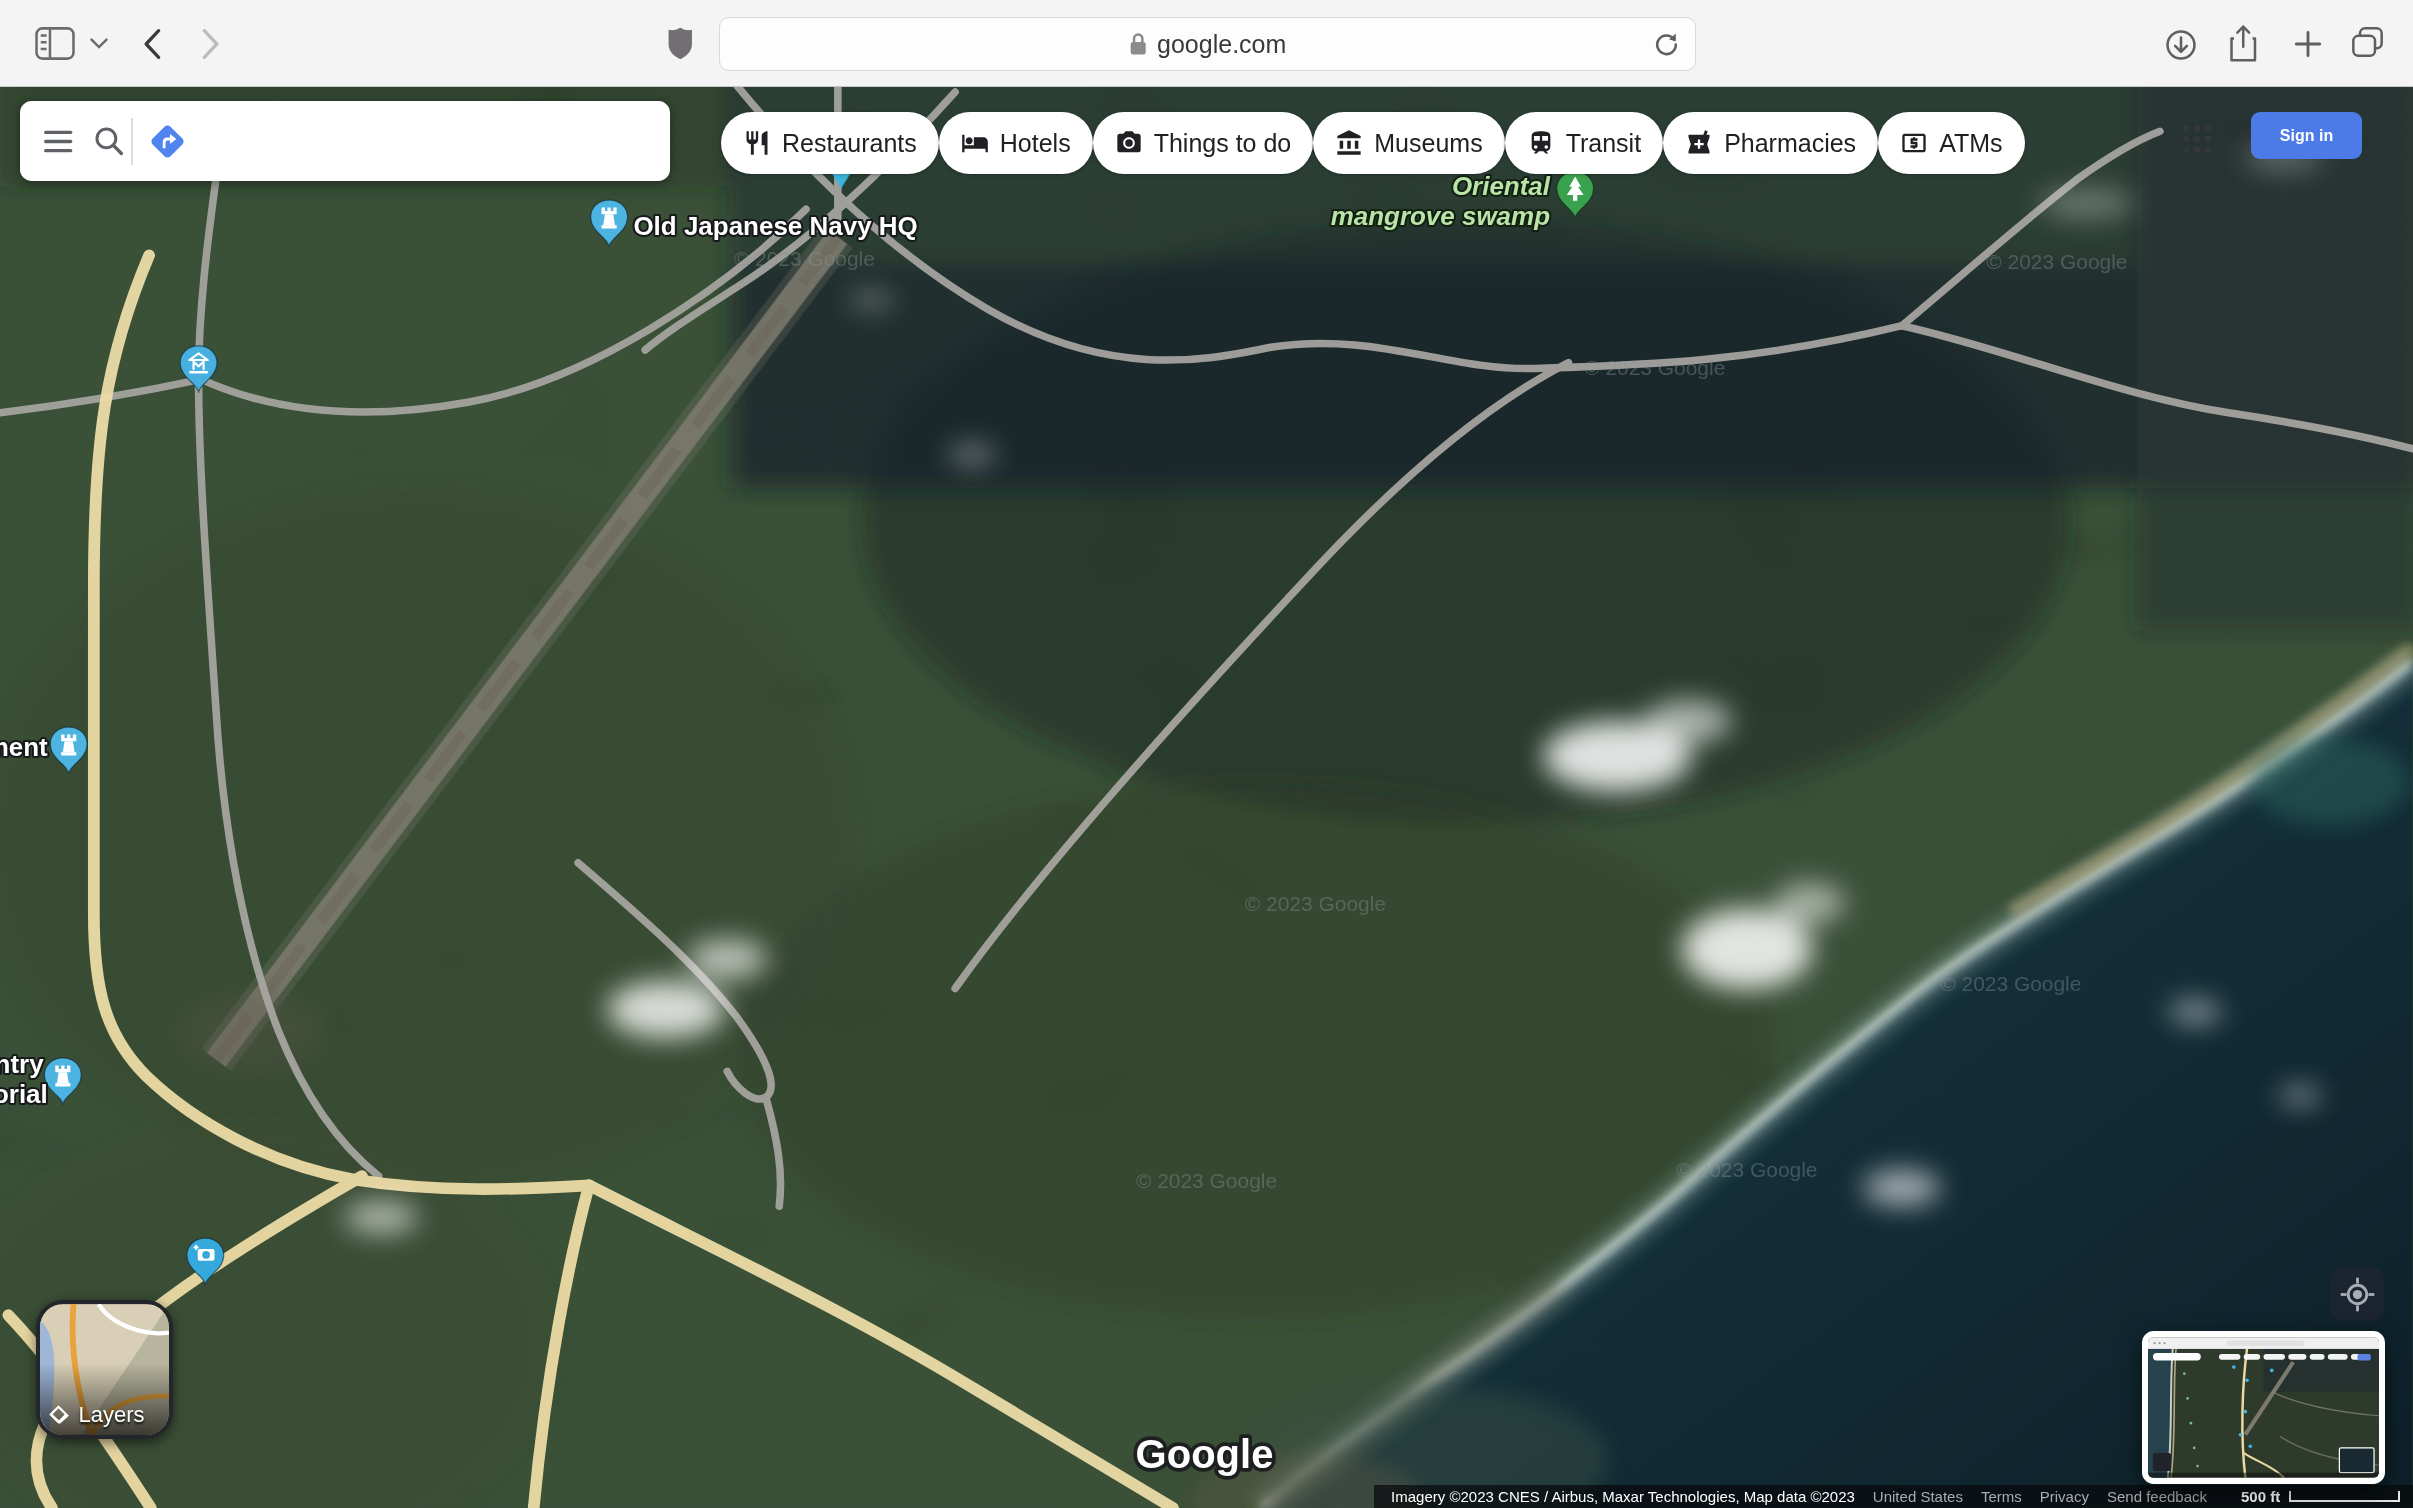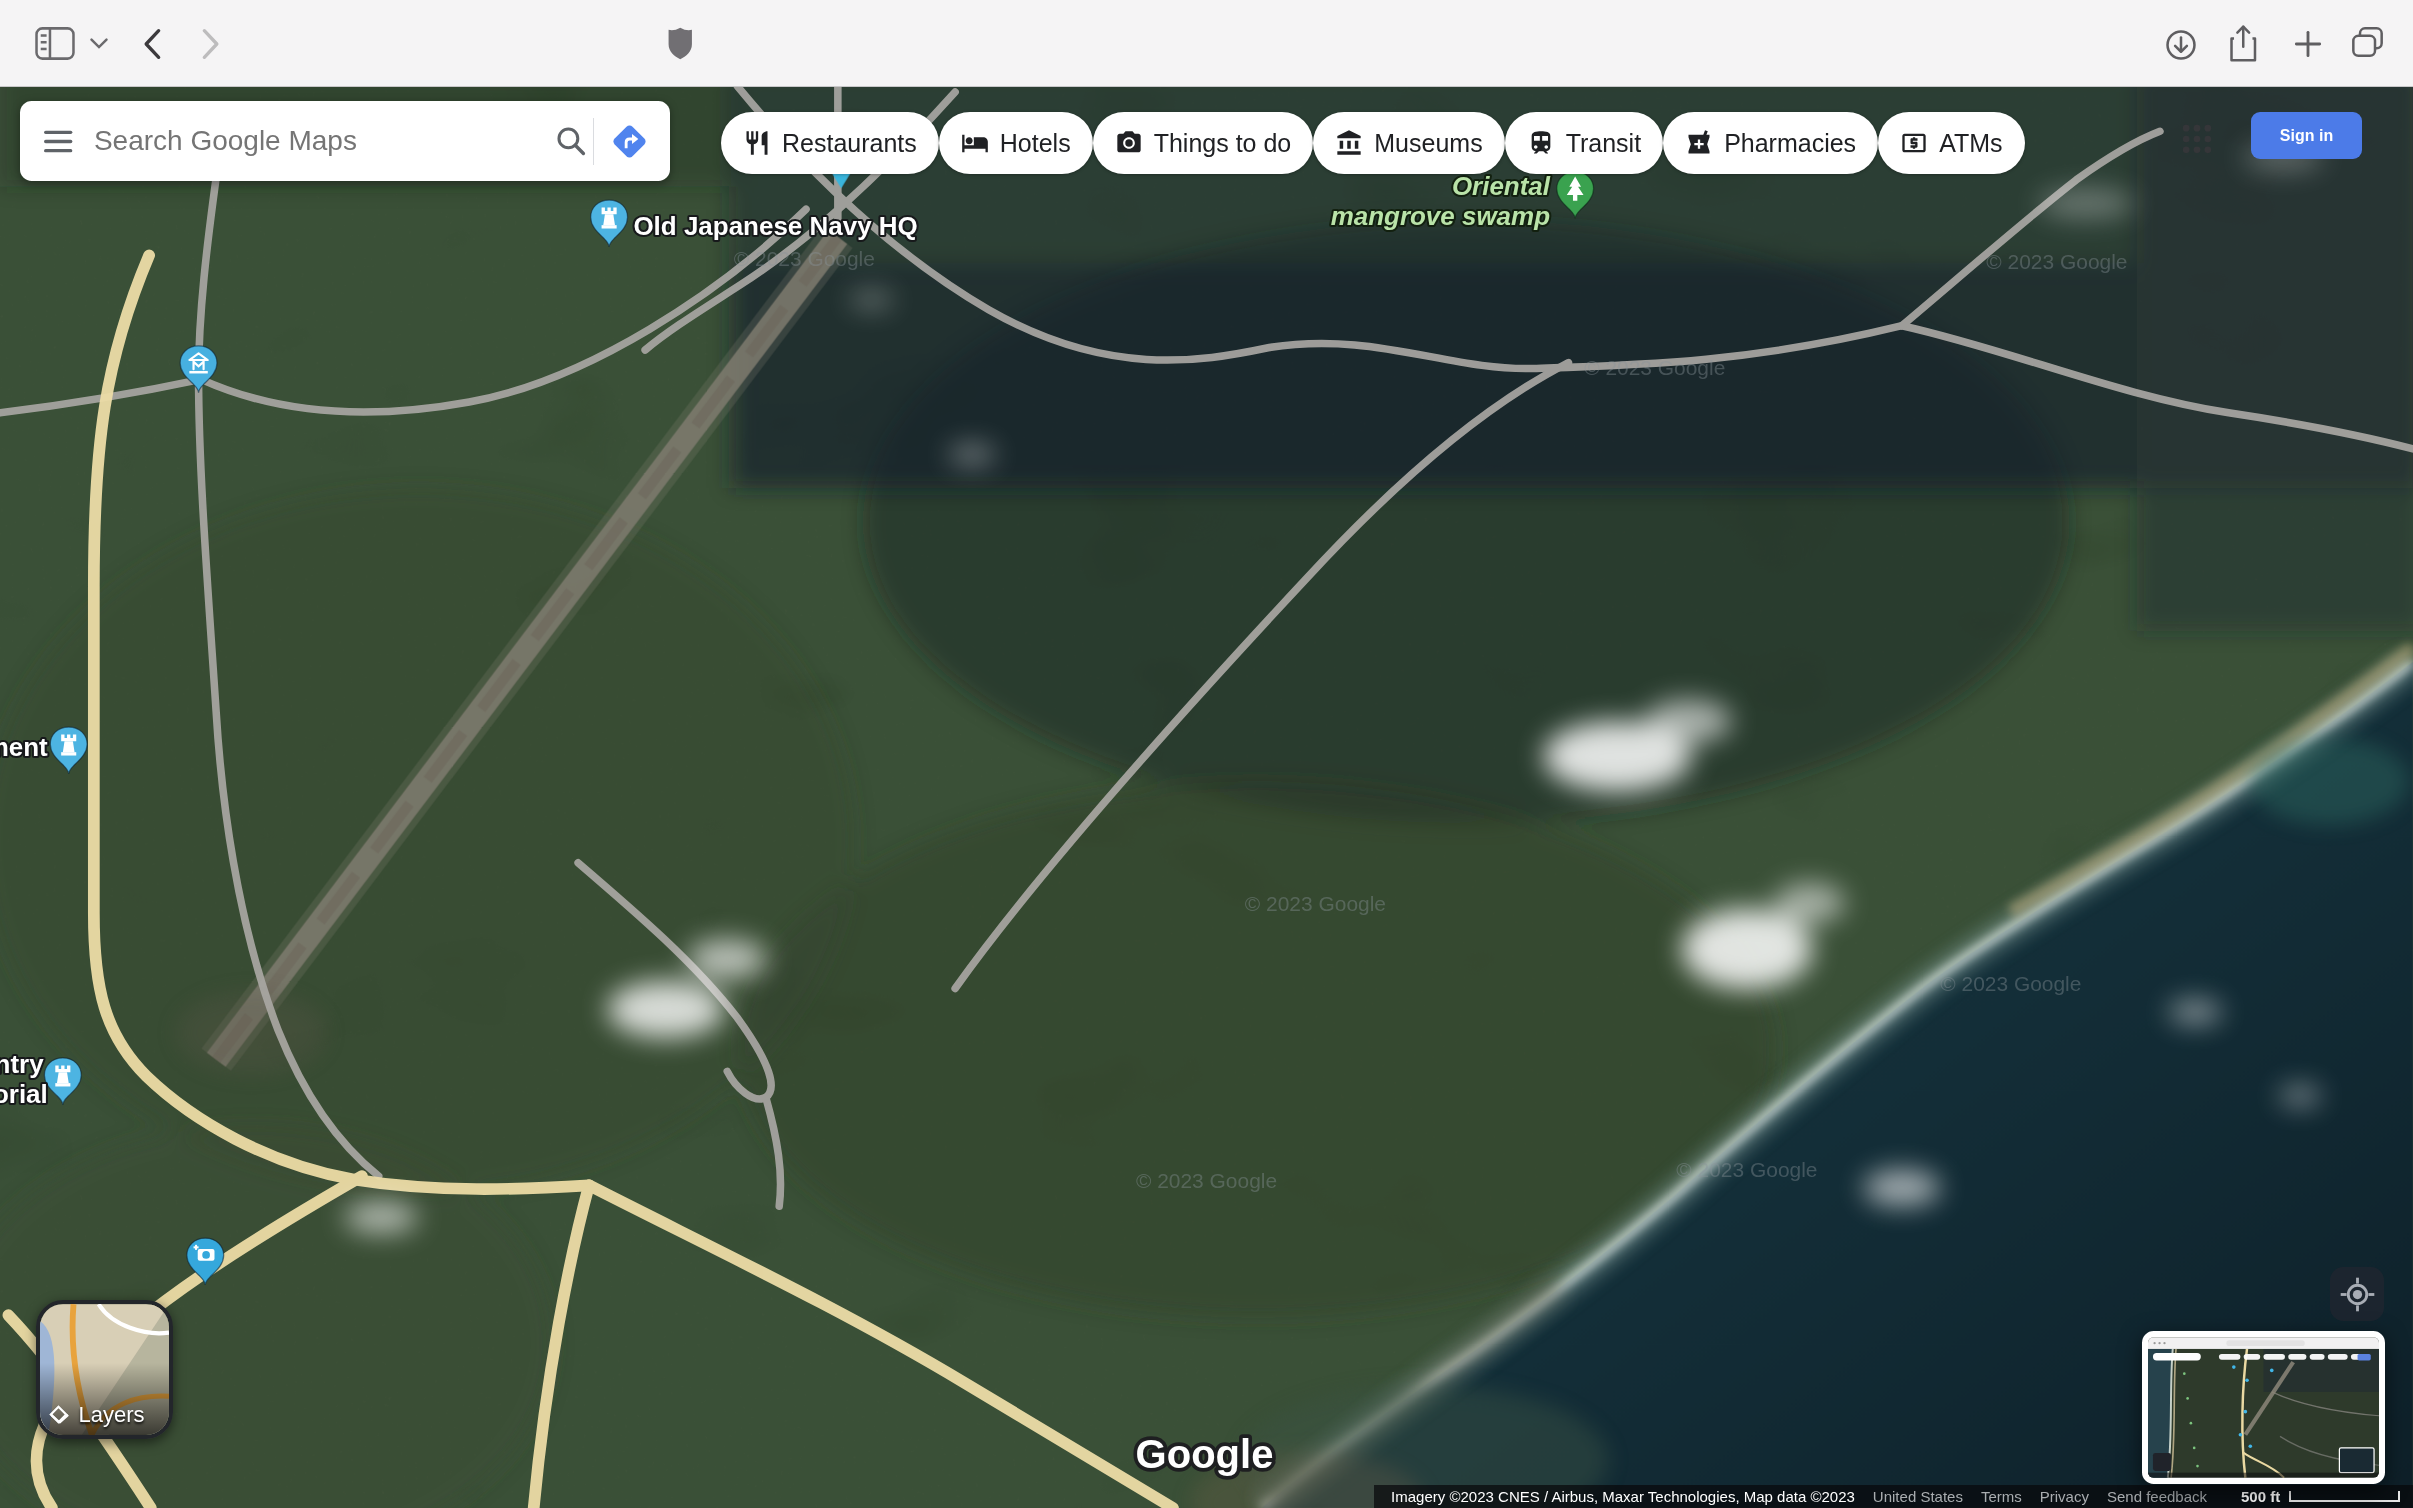--- a/index.html
+++ b/index.html
@@ -68,20 +68,31 @@
   <svg class="tool-ic" style="left:142px;top:28px" width="20" height="32" viewBox="0 0 24 38">
     <polyline points="20,3 5,19 20,35" fill="none" stroke="#3c3a3d" stroke-width="4" stroke-linecap="round" stroke-linejoin="round"></polyline>
   </svg>
   <svg class="tool-ic" style="left:201px;top:28px" width="20" height="32" viewBox="0 0 24 38">
     <polyline points="4,3 19,19 4,35" fill="none" stroke="#bdbcbd" stroke-width="4" stroke-linecap="round" stroke-linejoin="round"></polyline>
   </svg>
   <svg class="tool-ic" style="left:666px;top:26px" width="28.5" height="35" viewBox="0 0 34 42">
     <path d="M17,2 C22,5 27,5.5 31,4.5 V22 C31,31 24,36.5 17,40 C10,36.5 3,31 3,22 V4.5 C7,5.5 12,5 17,2 Z" fill="#716f73"></path>
   </svg>
 
+  <div class="urlbar">
+    <svg width="18.4" height="25" viewBox="0 0 22 30">
+      <rect x="2" y="12" width="18" height="15" rx="3" fill="#8b8a8d"></rect>
+      <path d="M6,12 V8 a5,5 0 0 1 10,0 V12" fill="none" stroke="#8b8a8d" stroke-width="3"></path>
+    </svg>
+    <span>google.com</span>
+    <svg style="position:absolute;right:15px;top:12.6px" width="27" height="27" viewBox="0 0 32 32">
+      <path d="M25,10 A11,11 0 1 0 27,16" fill="none" stroke="#5f5e61" stroke-width="3" stroke-linecap="round"></path>
+      <polygon points="27,3 27,12 19,10" fill="#5f5e61"></polygon>
+    </svg>
+  </div>
 
   <svg class="tool-ic" style="left:2165px;top:28.5px" width="32" height="32" viewBox="0 0 38 38">
     <circle cx="19" cy="19" r="16" fill="none" stroke="#5f5e61" stroke-width="3"></circle>
     <line x1="19" y1="10" x2="19" y2="26" stroke="#5f5e61" stroke-width="3" stroke-linecap="round"></line>
     <polyline points="12,20 19,27 26,20" fill="none" stroke="#5f5e61" stroke-width="3" stroke-linecap="round" stroke-linejoin="round"></polyline>
   </svg>
   <svg class="tool-ic" style="left:2229px;top:23.5px" width="28.5" height="39" viewBox="0 0 34 46">
     <path d="M6,17 H3 V43 H31 V17 H28" fill="none" stroke="#5f5e61" stroke-width="3" stroke-linejoin="round"></path>
     <line x1="17" y1="3" x2="17" y2="27" stroke="#5f5e61" stroke-width="3" stroke-linecap="round"></line>
     <polyline points="10,10 17,3 24,10" fill="none" stroke="#5f5e61" stroke-width="3" stroke-linecap="round" stroke-linejoin="round"></polyline>
@@ -254,21 +265,20 @@
   <text class="lblg" x="1850" y="130" text-anchor="end">Oriental</text>
   <text class="lblg" x="1850" y="166" text-anchor="end">mangrove swamp</text>
 </svg>
 
 <div class="search-pill">
   <svg style="margin:0 18.4px 0 23.5px" width="30" height="25" viewBox="0 0 36 30">
     <rect y="2" width="34" height="4" rx="2" fill="#5f6368"></rect>
     <rect y="13" width="34" height="4" rx="2" fill="#5f6368"></rect>
     <rect y="24" width="34" height="4" rx="2" fill="#5f6368"></rect>
   </svg>
-  <input placeholder="Search Google Maps" style="">
   <svg width="34" height="34" viewBox="0 0 26 26">
     <circle cx="11" cy="11" r="7.2" fill="none" stroke="#5f6368" stroke-width="2.3"></circle>
     <line x1="16.3" y1="16.3" x2="22.5" y2="22.5" stroke="#5f6368" stroke-width="2.6" stroke-linecap="round"></line>
   </svg>
   <div class="vdiv"></div>
   <svg style="margin-right:17px" width="47" height="47" viewBox="0 0 56 56">
     <rect x="13" y="13" width="30" height="30" rx="5" fill="#5084ee" transform="rotate(45 28 28)"></rect>
     <path d="M24,36 V29 Q24,25 28,25 H33" fill="none" stroke="#fff" stroke-width="3.4"></path>
     <polygon points="31,19 38.5,25 31,31" fill="#fff"></polygon>
   </svg>

